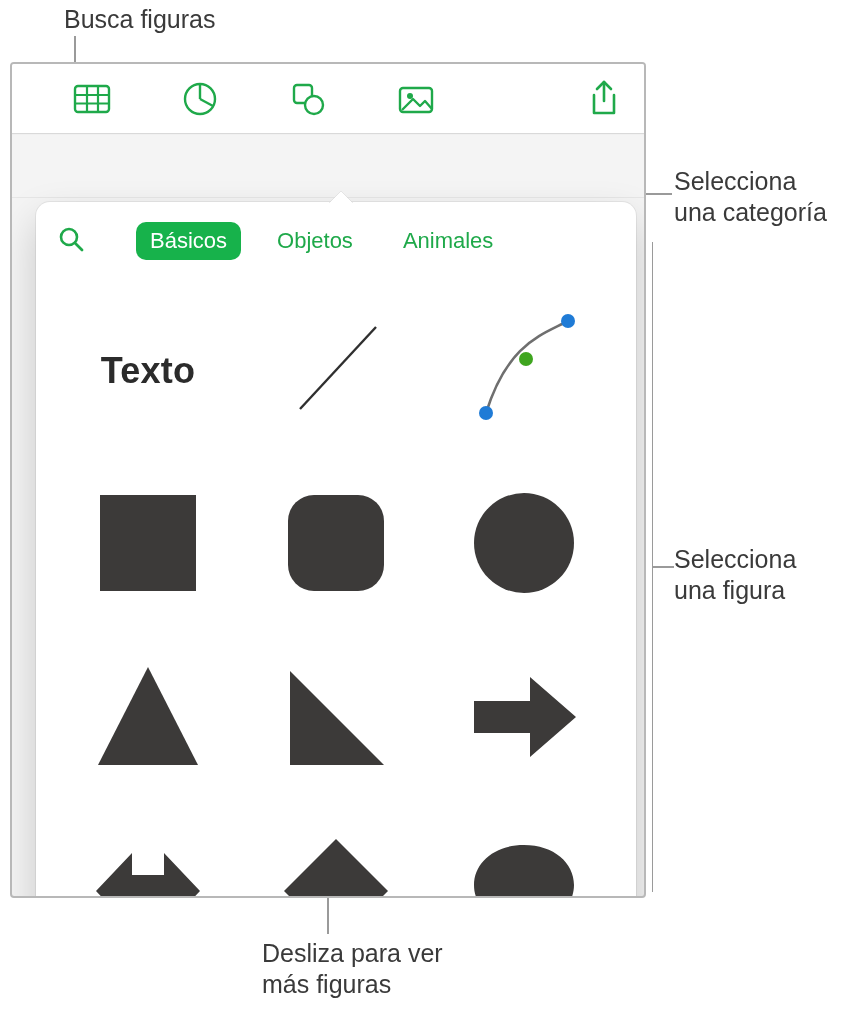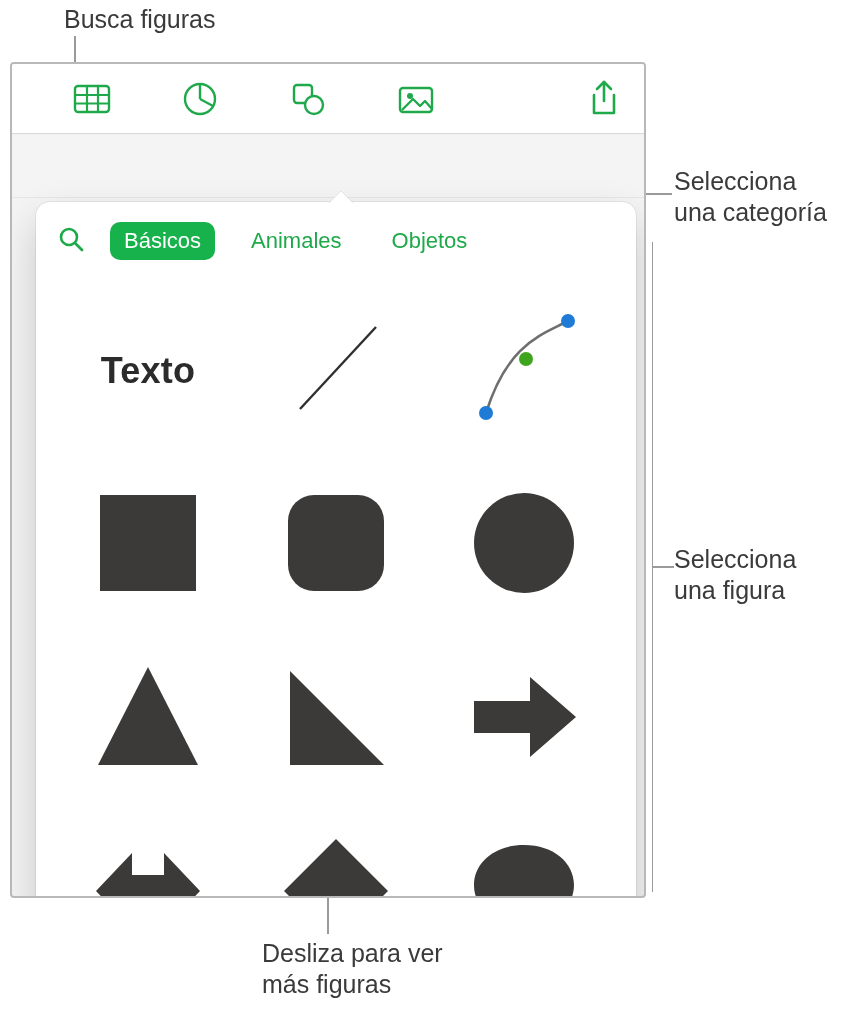--- a/index.html
+++ b/index.html
@@ -112,20 +112,21 @@
     font-size: 22px;
     font-weight: 500;
     color: var(--green);
     padding: 6px 14px;
     border-radius: 10px;
     white-space: nowrap;
   }
   .cat.active {
     background: var(--green-bright);
     color: #ffffff;
+    margin-left: 26px;
   }
 
   
   .grid-clip {
     position: absolute;
     left: 0; right: 0;
     top: 78px; bottom: 0;
     overflow: hidden;
     border-bottom-left-radius: 14px;
     border-bottom-right-radius: 14px;
@@ -239,22 +240,22 @@
     <div class="cat-row">
       <div class="search-btn">
         <span>
           <svg width="28" height="28" viewBox="0 0 28 28" fill="none">
             <circle cx="12" cy="12" r="8" stroke="currentColor" stroke-width="2.6"></circle>
             <line x1="18" y1="18" x2="25" y2="25" stroke="currentColor" stroke-width="2.8" stroke-linecap="round"></line>
           </svg>
         </span>
       </div>
       <div class="cat active">Básicos</div>
+      <div class="cat">Objetos</div>
       <div class="cat">Animales</div>
-      <div class="cat">Objetos</div>
     </div>
 
     <div class="grid-clip">
       <div class="grid">
 
         <div class="cell">
           <span class="texto-sample">Texto</span>
         </div>
         <div class="cell">
           <span>

